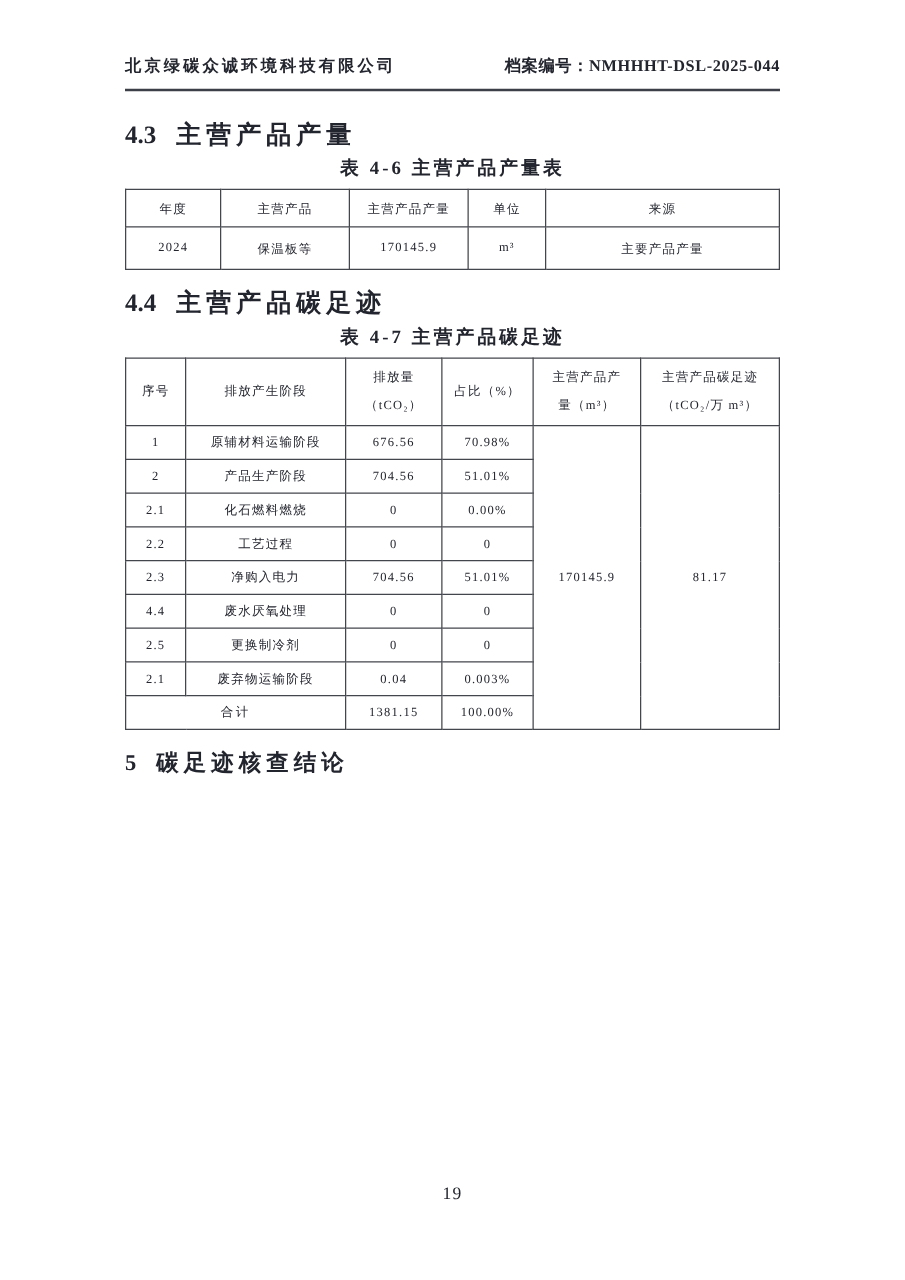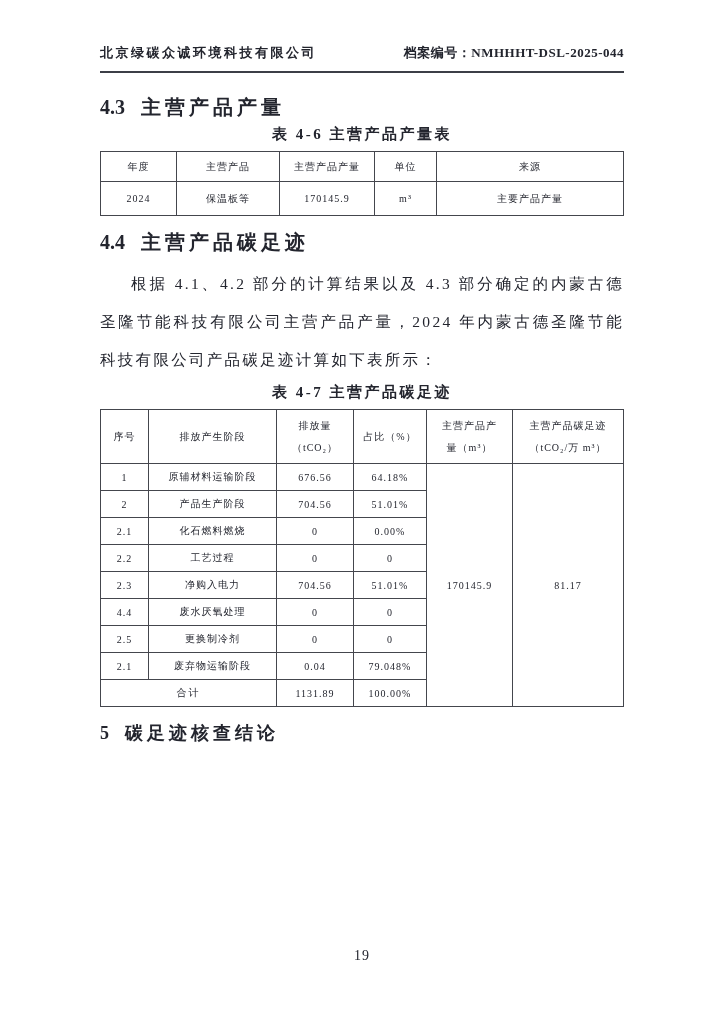--- a/index.html
+++ b/index.html
@@ -127,21 +127,20 @@
           <td>主要产品产量</td>
         </tr>
       </tbody>
     </table>
 
     <div class="sec-heading" style="margin-top:13px">
       <span class="sec-num">4.4</span>
       <span class="sec-title">主营产品碳足迹</span>
     </div>
 
-    <p class="para">根据 4.1、4.2 部分的计算结果以及 4.3 部分确定的内蒙古德圣隆节能科技有限公司主营产品产量，2024 年内蒙古德圣隆节能科技有限公司产品碳足迹计算如下表所示：</p>
 
     <div class="tbl-caption">表 4-7  主营产品碳足迹</div>
 
     <table class="t47">
       <colgroup>
         <col style="width:48px">
           <col style="width:128px">
           <col style="width:77px">
           <col style="width:73px">
           <col style="width:86px">
@@ -158,21 +157,21 @@
 量（m³）</th>
           <th>主营产品碳足迹
 （tCO₂/万 m³）</th>
         </tr>
       </thead>
       <tbody>
         <tr>
             <td>1</td>
             <td>原辅材料运输阶段</td>
             <td>676.56</td>
-            <td>64.18%</td>
+            <td>70.98%</td>
             <td rowspan="9">170145.9</td>
             <td rowspan="9">81.17</td>
           </tr>
           <tr>
             <td>2</td>
             <td>产品生产阶段</td>
             <td>704.56</td>
             <td>51.01%</td>
           </tr>
           <tr>
@@ -202,25 +201,25 @@
           <tr>
             <td>2.5</td>
             <td>更换制冷剂</td>
             <td>0</td>
             <td>0</td>
           </tr>
           <tr>
             <td>2.1</td>
             <td>废弃物运输阶段</td>
             <td>0.04</td>
-            <td>79.048%</td>
+            <td>0.003%</td>
           </tr>
           <tr>
           <td colspan="2" class="total-label">合计</td>
-          <td>1131.89</td>
+          <td>1381.15</td>
           <td>100.00%</td>
         </tr>
       </tbody>
     </table>
 
     <div class="sec-heading big">
       <span class="sec-num">5</span>
       <span class="sec-title">碳足迹核查结论</span>
     </div>
 

